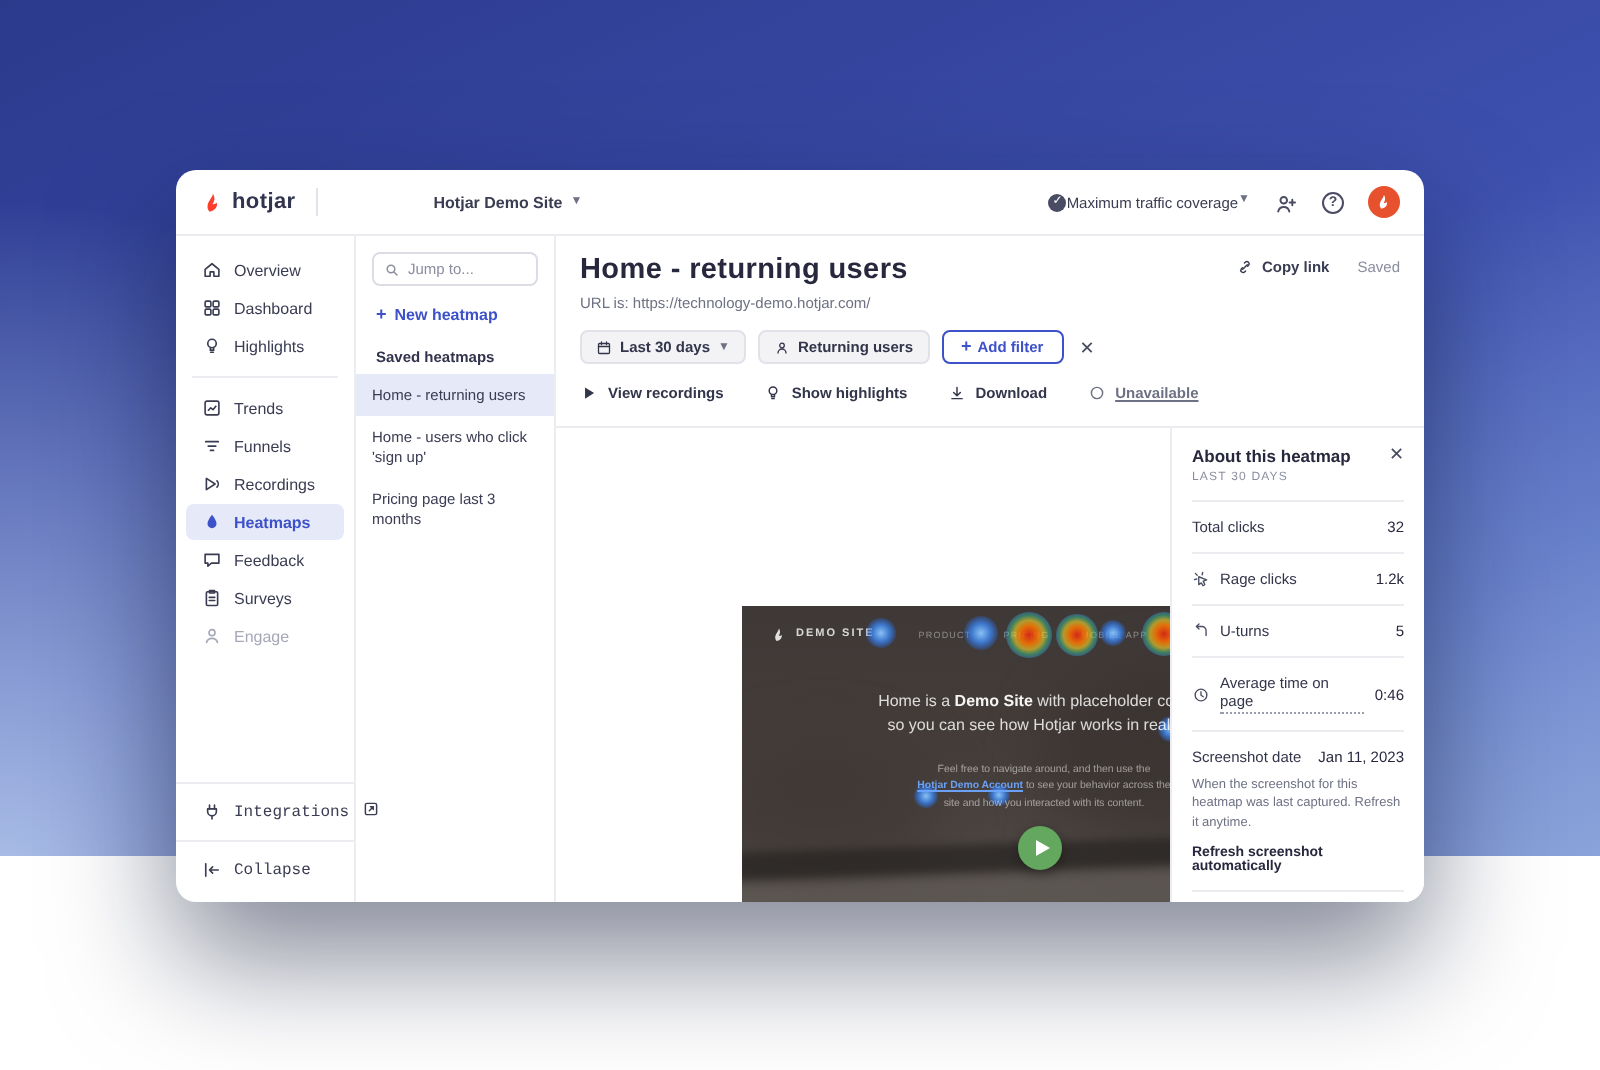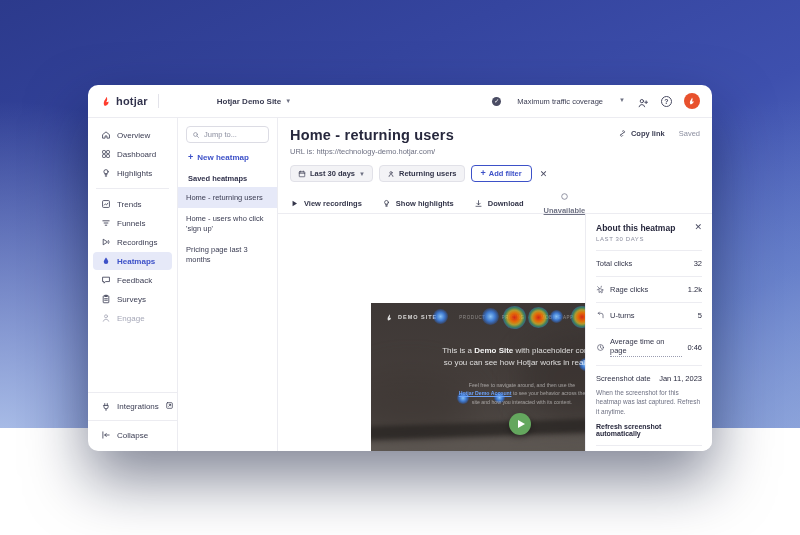--- a/index.html
+++ b/index.html
@@ -15,39 +15,39 @@
   
   .topbar { position:absolute; top:0; left:0; right:0; height:33px; border-bottom:1px solid #ececf1;
     display:flex; align-items:center; padding:0 12px; }
   .logo { display:flex; align-items:center; gap:3px; }
   .logo svg { width:13px; height:13px; }
   .logo-text { font-size:11px; font-weight:bold; color:#32334d; letter-spacing:.2px; }
   .tb-divider { width:1px; height:14px; background:#e3e3ea; margin:0 10px; }
   .site-selector { display:flex; align-items:center; gap:4px; font-size:8px; font-weight:bold; color:#3a3c52; cursor:pointer;padding-left:48px; }
   .caret { font-size:6px; color:#6e7183; }
   .tb-right { margin-left:auto; display:flex; align-items:center; gap:12px; }
-  .coverage { display:flex; align-items:flex-start; gap:16px; font-size:7.5px; color:#3a3c52; }
+  .coverage { display:flex; align-items:flex-start; gap:0; font-size:7.5px; color:#3a3c52; }
   .check-circle { width:9px; height:9px; border-radius:50%; background:#4a4c63; color:#fff; font-size:6px;
     display:flex; align-items:center; justify-content:center; line-height:1; }
   .tb-icon { width:12px; height:12px; color:#4a4c63; }
   .tb-icon svg { width:12px; height:12px; }
   .help-circle { width:11px; height:11px; border-radius:50%; border:1px solid #4a4c63; color:#4a4c63;
     font-size:7px; font-weight:bold; display:flex; align-items:center; justify-content:center; }
   .avatar { width:16px; height:16px; border-radius:50%; background:#e8512d; display:flex; align-items:center; justify-content:center; }
   .avatar svg { width:10px; height:10px; }
 
   
   .sidebar { position:absolute; top:33px; left:0; bottom:0; width:90px; border-right:1px solid #ececf1; padding-top:7px; }
   .nav-item { display:flex; align-items:center; gap:6px; padding:4px 8px; margin:1px 5px; border-radius:4px;
     font-size:8px; color:#3a3c52; cursor:pointer; }
   .nav-item svg { width:10px; height:10px; flex:none; }
   .nav-item.active { background:#e6e9f8; color:#3d51c8; font-weight:bold; }
   .nav-item.disabled { color:#a6a8b8; }
   .nav-divider { height:1px; background:#ececf1; margin:6px 8px; }
-  .sidebar-footer { position:absolute; bottom:0; left:0; right:0; }
+  .sidebar-footer { position:absolute; bottom:0; left:0; right:0;font-family:Liberation Mono, monospace; }
   .nav-item .badge { margin-left:auto; }
   .nav-item .badge svg { width:9px; height:9px; }
   .footer-top { border-top:1px solid #ececf1; padding:3px 0; }
   .footer-bottom { border-top:1px solid #ececf1; padding:4px 0 6px; }
 
   
   .listcol { position:absolute; top:33px; left:90px; bottom:0; width:100px; border-right:1px solid #ececf1; padding:8px; }
   .search-box { display:flex; align-items:center; gap:4px; border:1px solid #dcdce4; border-radius:4px; padding:3px 5px; }
   .search-box svg { width:8px; height:8px; color:#8b8e9f; flex:none; }
   .search-box input { border:none; outline:none; width:100%; font-size:7.5px; color:#3a3c52; font-family:"Liberation Sans",sans-serif; }
@@ -69,21 +69,21 @@
   .filter-row { display:flex; align-items:center; gap:6px; margin-top:9px; }
   .pill { display:flex; align-items:center; gap:4px; background:#f3f3f6; border:1px solid #e1e1e8; border-radius:4px;
     padding:3px 7px; font-size:7.5px; font-weight:bold; color:#33354a; cursor:pointer; }
   .pill svg { width:8px; height:8px; }
   .add-filter { display:flex; align-items:center; gap:3px; background:#fff; border:1px solid #3d51c8; border-radius:4px;
     padding:3px 9px; font-size:7.5px; font-weight:bold; color:#3d51c8; cursor:pointer; }
   .clear-x { font-size:9px; color:#4a4c63; cursor:pointer; margin-left:2px; }
   .action-row { display:flex; align-items:center; gap:20px; margin-top:10px; }
   .action { display:flex; align-items:center; gap:5px; font-size:7.5px; font-weight:bold; color:#33354a; cursor:pointer; }
   .action svg { width:9px; height:9px; }
-  .action.unavailable { color:#6e7183;flex-direction:column; }
+  .action.unavailable { color:#6e7183; }
   .action.unavailable .act-label { text-decoration:underline; }
 
   
   .shot { position:absolute; left:283px; top:218px; width:302px; height:229px; overflow:hidden;
     background:linear-gradient(180deg,#3e3836 0%, #453e3b 35%, #4e4844 58%, #5d5751 70%, #8f8b86 74%, #a29e99 80%, #b0aca7 100%); }
   .shot .hand1 { position:absolute; left:150px; top:30px; width:150px; height:90px; background:#352f2d; border-radius:50% 40% 60% 50%; filter:blur(14px); opacity:.55; }
   .shot .hand2 { position:absolute; left:-20px; top:70px; width:120px; height:70px; background:#39322f; border-radius:50%; filter:blur(16px); opacity:.5; }
   .shot .laptop-edge { position:absolute; left:-10px; top:118px; width:330px; height:14px; background:#23201e; opacity:.65; filter:blur(2px); transform:rotate(-2deg); }
   .shot .keyboard { position:absolute; left:-10px; top:134px; width:330px; height:28px; background:linear-gradient(180deg,#6b6560,#57524d); opacity:.5; filter:blur(3px); transform:rotate(-2deg); }
   .demo-topbar { position:absolute; left:0; top:6px; width:100%; height:16px; display:flex; align-items:center; padding:0 14px; }
@@ -376,21 +376,21 @@
     <div class="blob hot" style="left:157px; top:4px; width:21px; height:21px;"></div>
     <div class="blob cool" style="left:179px; top:7px; width:13px; height:13px;"></div>
     <div class="blob hot" style="left:200px; top:3px; width:22px; height:22px;"></div>
     <div class="blob warm" style="left:224px; top:6px; width:17px; height:17px;"></div>
     <div class="blob hot" style="left:240px; top:6px; width:16px; height:16px;"></div>
     <div class="blob cool" style="left:208px; top:55px; width:13px; height:13px;"></div>
     <div class="blob cool" style="left:86px; top:89px; width:12px; height:12px;"></div>
     <div class="blob cool" style="left:123px; top:89px; width:11px; height:11px;"></div>
 
     <div class="demo-headline">
-      <span>This is a </span><b>Demo Site</b><span> with placeholder content</span><br>
+      <span>Home is a </span><b>Demo Site</b><span> with placeholder content</span><br>
       <span>so you can see how Hotjar works in real-life.</span>
     </div>
     <div class="demo-sub">
       <span>Feel free to navigate around, and then use the</span><br>
       <span class="demo-link">Hotjar Demo Account</span><span> to see your behavior across the</span><br>
       <span>site and how you interacted with its content.</span>
     </div>
 
     <div class="play-btn">
           <span class="tri"></span>

